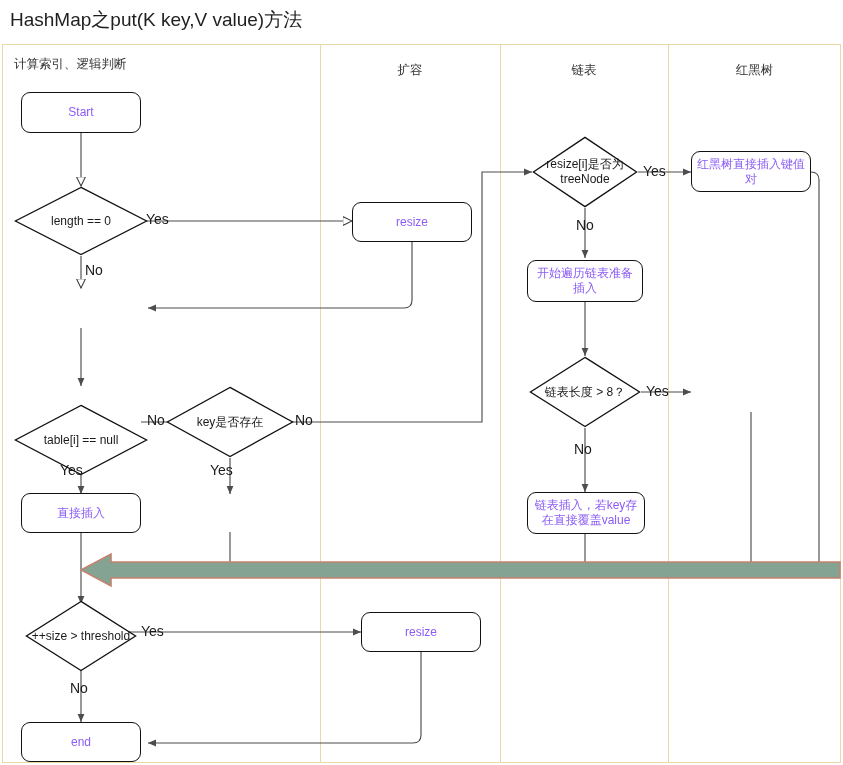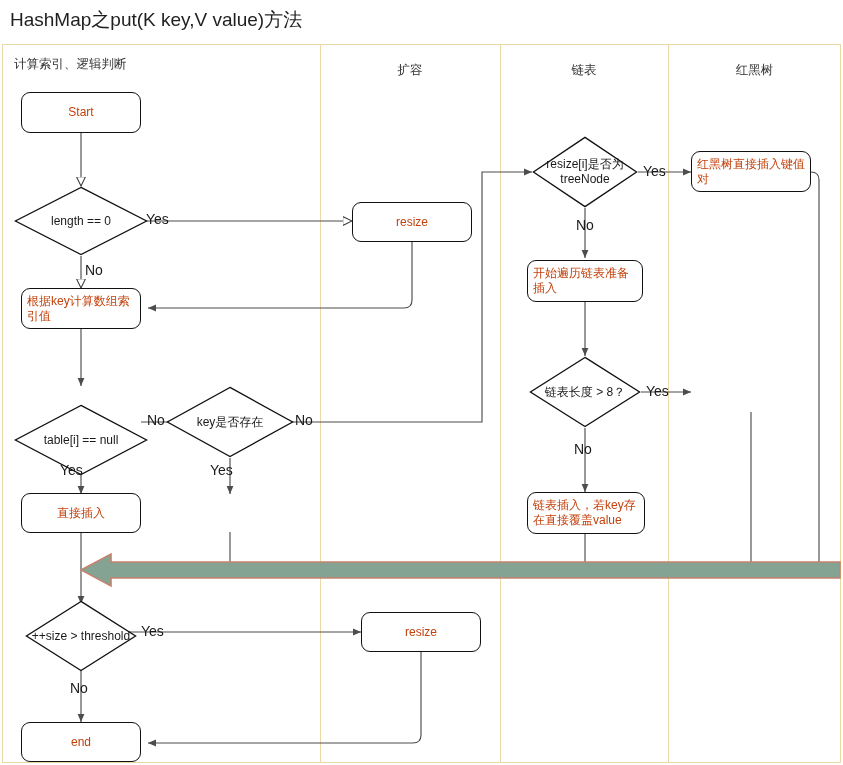--- a/index.html
+++ b/index.html
@@ -38,22 +38,23 @@
     white-space:nowrap;
   }
 
   
   #wires{position:absolute;left:0;top:0;width:843px;height:765px;}
 
   
   .node{
     position:absolute;box-sizing:border-box;
     display:flex;align-items:center;justify-content:center;
+    text-align:center;
     font-size:12px;line-height:15px;
-    color:#c2410c;
+    color:#8b5cf6;
     background:#ffffff;
     border:1.3px solid #111;
     border-radius:9px;
     padding:2px 5px;
     z-index:3;
   }
   .node span{display:block;}
 
   
   .dia{
@@ -169,23 +170,20 @@
 
   <div class="dia" style="left:14px;top:186px;width:134px;height:70px">
     <svg class="shape" viewBox="0 0 134 70" preserveAspectRatio="none">
       <polygon points="67,1.4 132.6,35 67,68.6 1.4,35" fill="#fff" stroke="#111" stroke-width="1.3"></polygon>
     </svg>
     <div class="txt">
         <span>length == 0</span>
       </div>
   </div>
 
-  <div class="node" style="left:21px;top:288px;width:120px;height:41px">
-    <span>根据key计算数组索引值</span>
-  </div>
 
   <div class="dia" style="left:14px;top:404px;width:134px;height:72px">
     <svg class="shape" viewBox="0 0 134 72" preserveAspectRatio="none">
       <polygon points="67,1.4 132.6,36 67,70.6 1.4,36" fill="#fff" stroke="#111" stroke-width="1.3"></polygon>
     </svg>
     <div class="txt">
         <span>table[i] == null</span>
       </div>
   </div>
 

